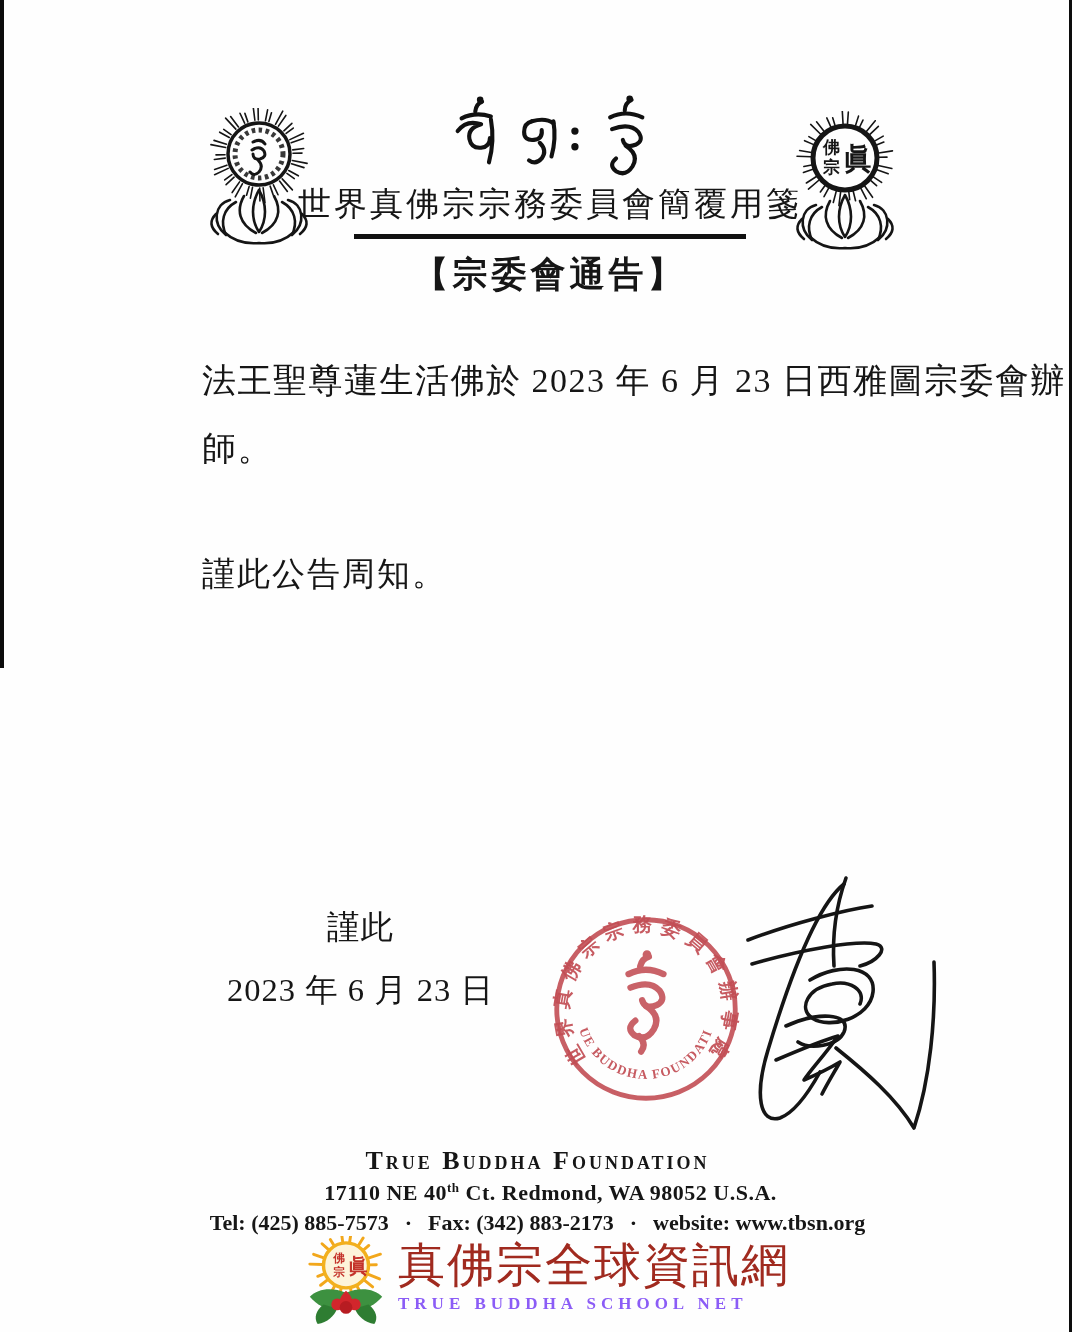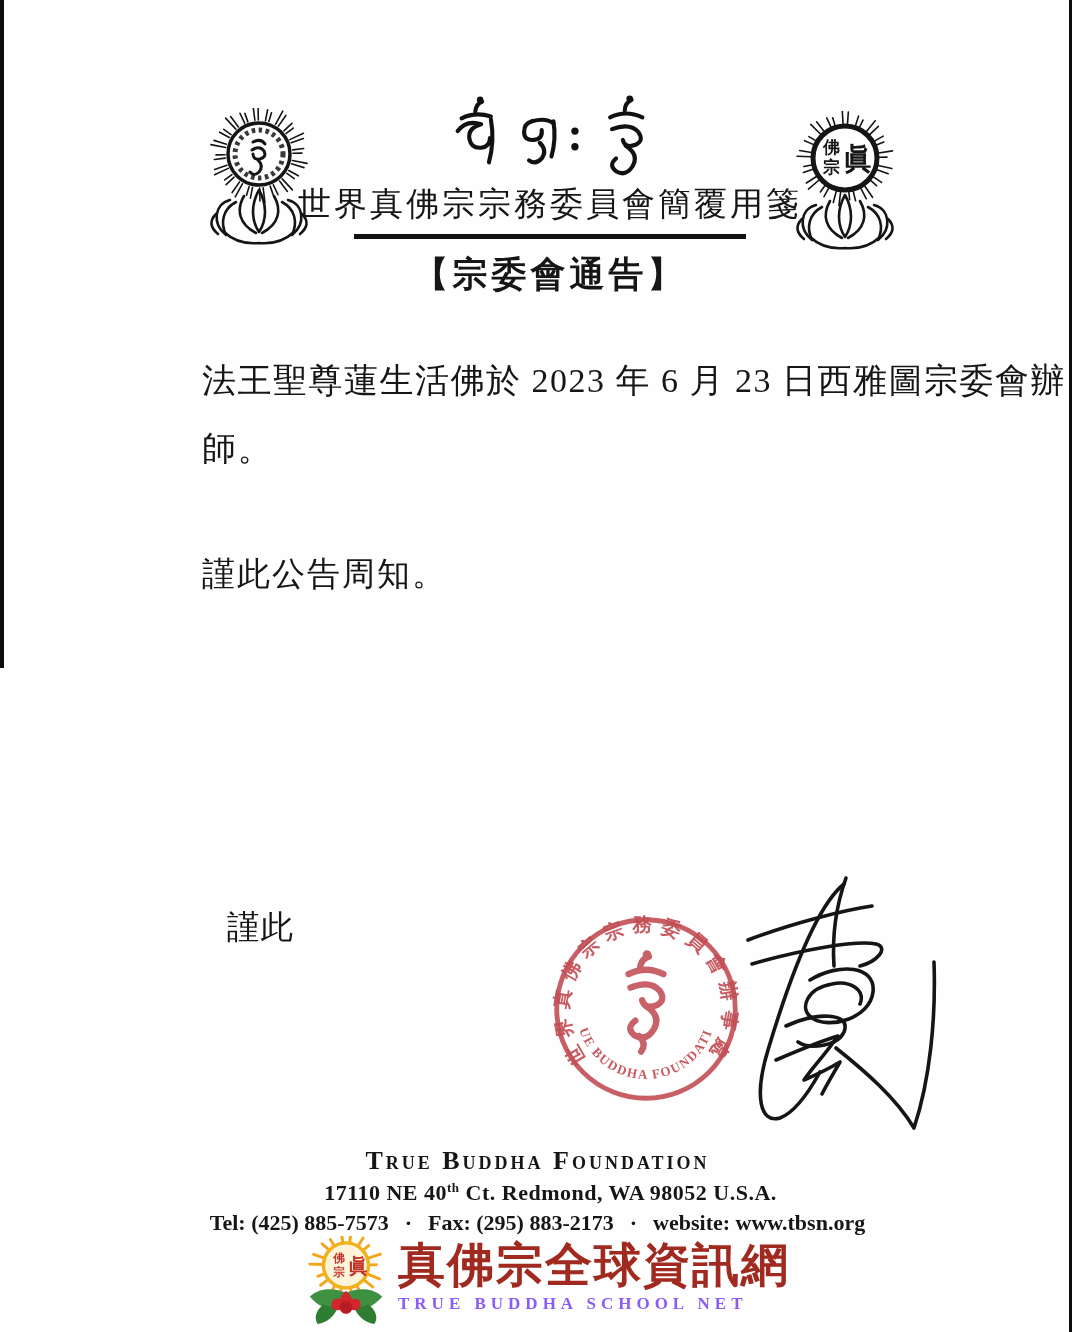--- a/index.html
+++ b/index.html
@@ -40,21 +40,21 @@
   
   .footer{position:absolute;left:0;top:1146px;width:1075px;text-align:center;font-weight:bold;}
   .footer-org{font-size:26px;font-variant:small-caps;letter-spacing:3px;}
   .footer-addr{font-size:22px;margin-top:4px;letter-spacing:.5px;padding-left:26px;}
   .footer-addr sup{font-size:13px;}
   .footer-contact{font-size:22px;margin-top:4px;display:flex;justify-content:center;gap:16px;align-items:baseline;}
 
   
   .site-logo{position:absolute;left:0;top:1236px;width:1080px;display:flex;justify-content:center;align-items:flex-start;transform:translateX(6px);}
   .logo-texts{margin-left:8px;}
-  .logo-zh{font-size:47px;font-weight:bold;letter-spacing:2px;line-height:58px;}
+  .logo-zh{font-size:47px;font-weight:normal;letter-spacing:2px;line-height:58px;}
   .logo-en{font-size:17px;font-weight:bold;letter-spacing:5px;margin-top:0px;}
 </style>
 </head>
 <body>
 
 <div class="page">
 
   <div class="edge-left"></div>
   <div class="edge-right"></div>
 
@@ -205,20 +205,21 @@
   </div>
 
   <div class="body-text">
     <div class="bline">法王聖尊蓮生活佛於 2023 年 6 月 23 日西雅圖宗委會辦</div>
     <div class="bline">師。</div>
   </div>
   <div class="closing-line">謹此公告周知。</div>
 
   <div class="signoff">
     <div class="sline">謹此</div>
+    <div class="sline">2023 年 6 月 23 日</div>
   </div>
 
   <svg class="stamp" width="194" height="194" viewBox="0 0 200 200">
     <defs>
       <path id="arcTop" d="M 38.7,151.4 A 80,80 0 1 1 161.3,151.4"></path>
       <path id="arcBottom" d="M 32.3,124.6 A 72,72 0 0 0 167.7,124.6"></path>
     </defs>
     <circle cx="100" cy="100" r="92" fill="none" stroke="#bd3e46" stroke-width="5" opacity=".9"></circle>
     <text font-family="'Liberation Serif',serif" font-size="20" font-weight="bold" fill="#bd3e46" letter-spacing="8" opacity=".92">
       <textPath href="#arcTop" startOffset="50%" text-anchor="middle">世界真佛宗宗務委員會辦事處</textPath>
@@ -248,21 +249,21 @@
       <path d="M150,198 C180,222 210,248 228,278 C244,230 250,168 248,112"></path>
     </g>
   </svg>
 
   <div class="footer">
     <div class="footer-org">True Buddha Foundation</div>
     <div class="footer-addr"><span>17110 NE 40</span><sup>th</sup><span> Ct. Redmond, WA 98052 U.S.A.</span></div>
     <div class="footer-contact">
       <span>Tel: (425) 885-7573</span>
       <span>·</span>
-      <span>Fax: (295) 883-2173</span>
+      <span>Fax: (342) 883-2173</span>
       <span>·</span>
       <span><span>website:</span> <span>www.tbsn.org</span></span>
     </div>
   </div>
 
   <div class="site-logo">
     <svg width="88" height="92" viewBox="0 0 90 94">
       <g>
           <line x1="68.99520015999786" y1="29.520031999360008" x2="75.9938002066639" y2="29.380041332506675" stroke="#f2a71b" stroke-width="3" stroke-linecap="round"></line>
           <line x1="67.25157255987332" y1="38.992636910978476" x2="79.30450769647138" y2="43.863648571091815" stroke="#f2a71b" stroke-width="3" stroke-linecap="round"></line>

